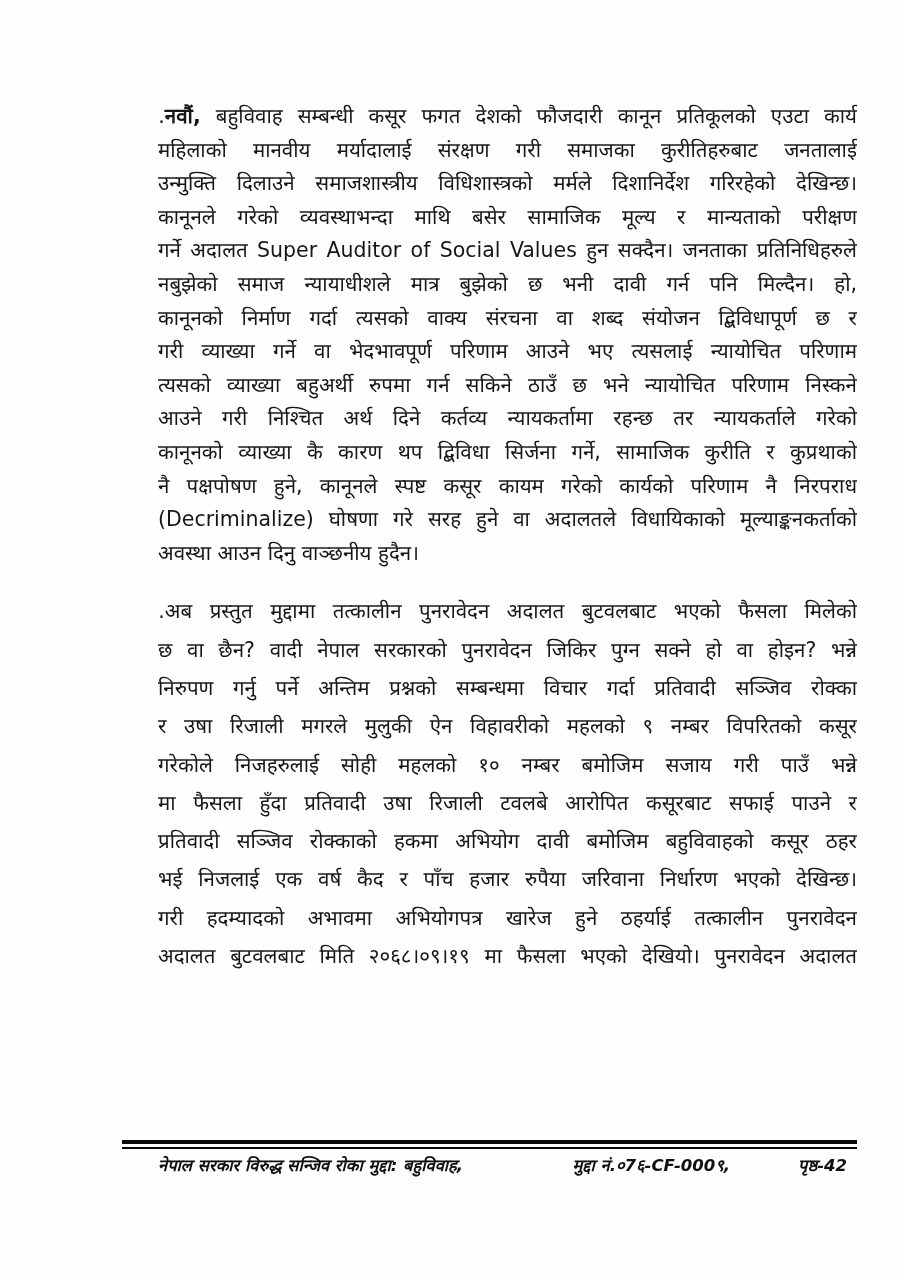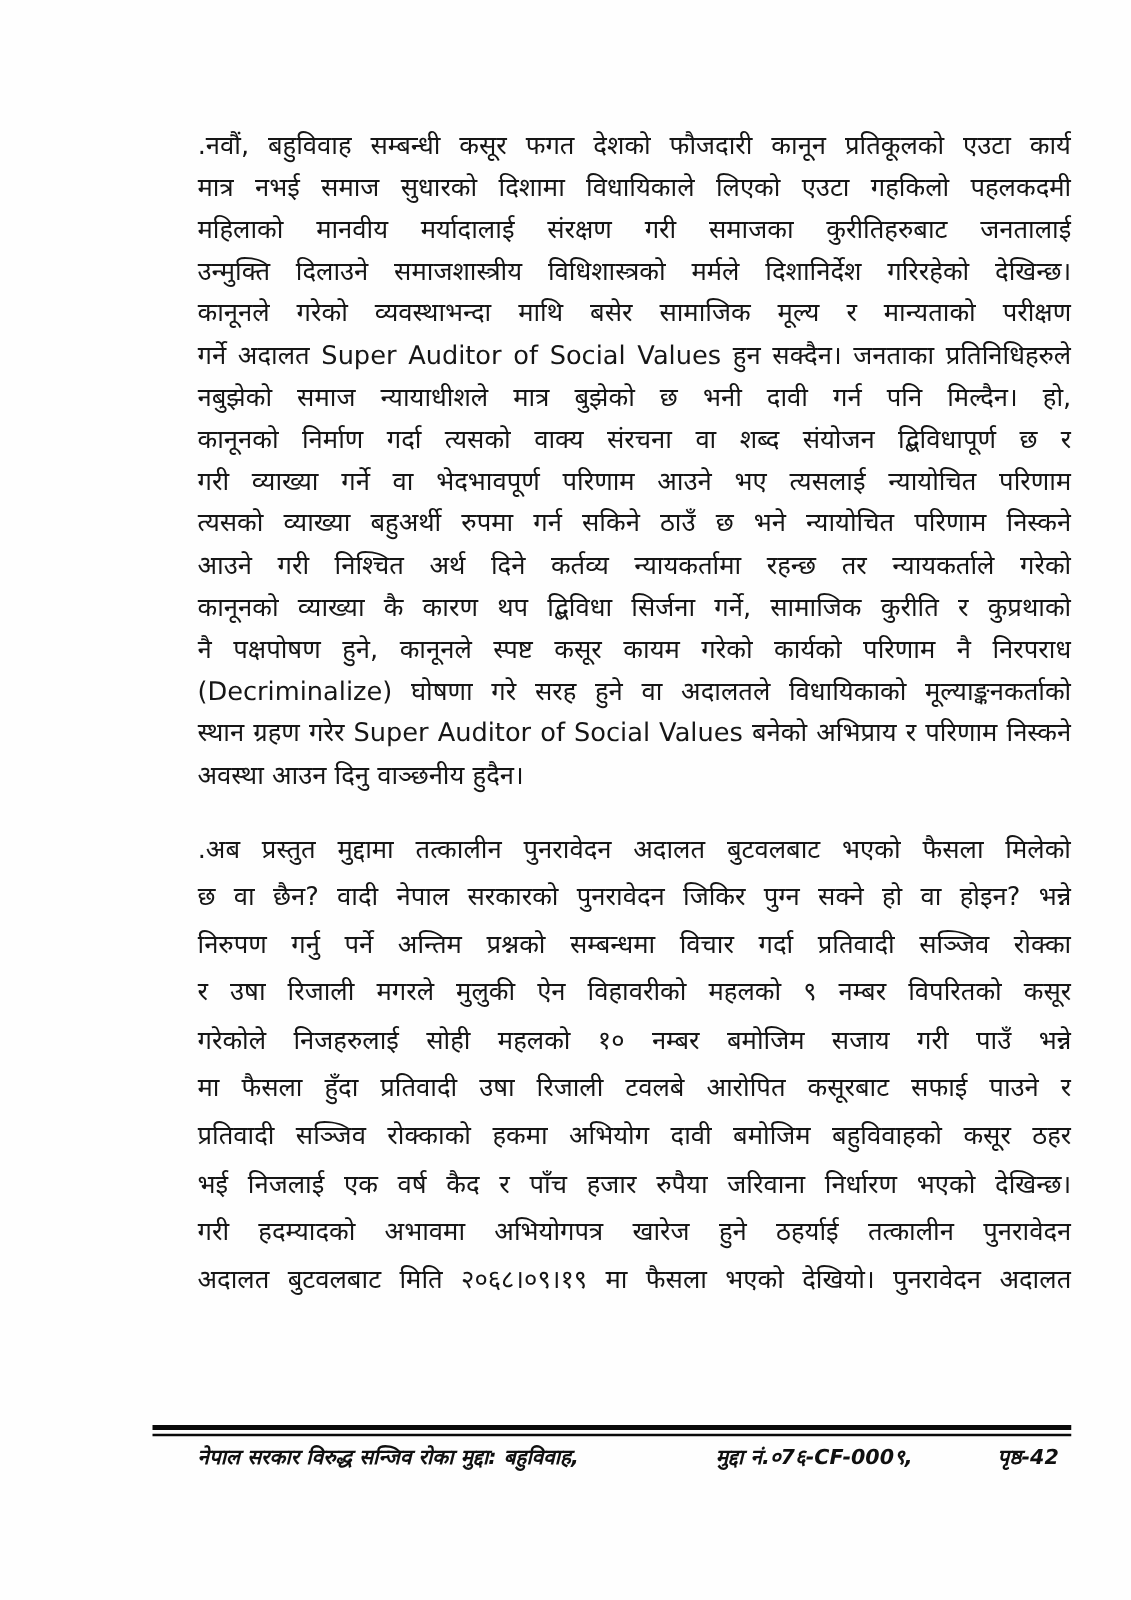--- a/index.html
+++ b/index.html
@@ -45,21 +45,21 @@
     line-height: 38.3px;
   }
   .line.first {
     text-indent: -21px;
   }
   .line.align-left {
     text-align: center;
     text-align-last: left;
   }
   .bold-lead {
-    font-weight: normal;
+    font-weight: bold;
   }
   .doc-footer {
     position: absolute;
     top: 1140px;
     left: 122px;
     width: 735px;
   }
   .footer-rule {
     height: 3px;
     border-top: 4px solid #0a0a0a;
@@ -81,34 +81,32 @@
   .ft-num  { margin-right: 68px; }
 </style>
 </head>
 <body>
 
 <div class="page">
   <div class="content">
 
     <section class="para p14">
       <div class="line first"><span>१४.</span><span class="bold-lead">नवौं,</span> <span>बहुविवाह सम्बन्धी कसूर फगत देशको फौजदारी कानून प्रतिकूलको एउटा कार्य</span></div>
-      <div class="line">मात्र नभई समाज सुधारको दिशामा विधायिकाले लिएको एउटा गहकिलो पहलकदमी</div>
       <div class="line">महिलाको मानवीय मर्यादालाई संरक्षण गरी समाजका कुरीतिहरुबाट जनतालाई</div>
       <div class="line">उन्मुक्ति दिलाउने समाजशास्त्रीय विधिशास्त्रको मर्मले दिशानिर्देश गरिरहेको देखिन्छ।</div>
       <div class="line">कानूनले गरेको व्यवस्थाभन्दा माथि बसेर सामाजिक मूल्य र मान्यताको परीक्षण</div>
       <div class="line">गर्ने अदालत Super Auditor of Social Values हुन सक्दैन। जनताका प्रतिनिधिहरुले</div>
       <div class="line">नबुझेको समाज न्यायाधीशले मात्र बुझेको छ भनी दावी गर्न पनि मिल्दैन। हो,</div>
       <div class="line">कानूनको निर्माण गर्दा त्यसको वाक्य संरचना वा शब्द संयोजन द्बिविधापूर्ण छ र</div>
       <div class="line">गरी व्याख्या गर्ने वा भेदभावपूर्ण परिणाम आउने भए त्यसलाई न्यायोचित परिणाम</div>
       <div class="line">त्यसको व्याख्या बहुअर्थी रुपमा गर्न सकिने ठाउँ छ भने न्यायोचित परिणाम निस्कने</div>
       <div class="line">आउने गरी निश्चित अर्थ दिने कर्तव्य न्यायकर्तामा रहन्छ तर न्यायकर्ताले गरेको</div>
       <div class="line">कानूनको व्याख्या कै कारण थप द्बिविधा सिर्जना गर्ने, सामाजिक कुरीति र कुप्रथाको</div>
       <div class="line">नै पक्षपोषण हुने, कानूनले स्पष्ट कसूर कायम गरेको कार्यको परिणाम नै निरपराध</div>
       <div class="line">(Decriminalize) घोषणा गरे सरह हुने वा अदालतले विधायिकाको मूल्याङ्कनकर्ताको</div>
-      <div class="line">स्थान ग्रहण गरेर Super Auditor of Social Values बनेको अभिप्राय र परिणाम निस्कने</div>
       <div class="line align-left">अवस्था आउन दिनु वाञ्छनीय हुदैन।</div>
     </section>
 
     <section class="para p15">
       <div class="line first"><span>१५.</span><span>अब प्रस्तुत मुद्दामा तत्कालीन पुनरावेदन अदालत बुटवलबाट भएको फैसला मिलेको</span></div>
       <div class="line">छ वा छैन? वादी नेपाल सरकारको पुनरावेदन जिकिर पुग्न सक्ने हो वा होइन? भन्ने</div>
       <div class="line">निरुपण गर्नु पर्ने अन्तिम प्रश्नको सम्बन्धमा विचार गर्दा प्रतिवादी सञ्जिव रोक्का</div>
       <div class="line">र उषा रिजाली मगरले मुलुकी ऐन विहावरीको महलको ९ नम्बर विपरितको कसूर</div>
       <div class="line">गरेकोले निजहरुलाई सोही महलको १० नम्बर बमोजिम सजाय गरी पाउँ भन्ने</div>
       <div class="line">मा फैसला हुँदा प्रतिवादी उषा रिजाली टवलबे आरोपित कसूरबाट सफाई पाउने र</div>

